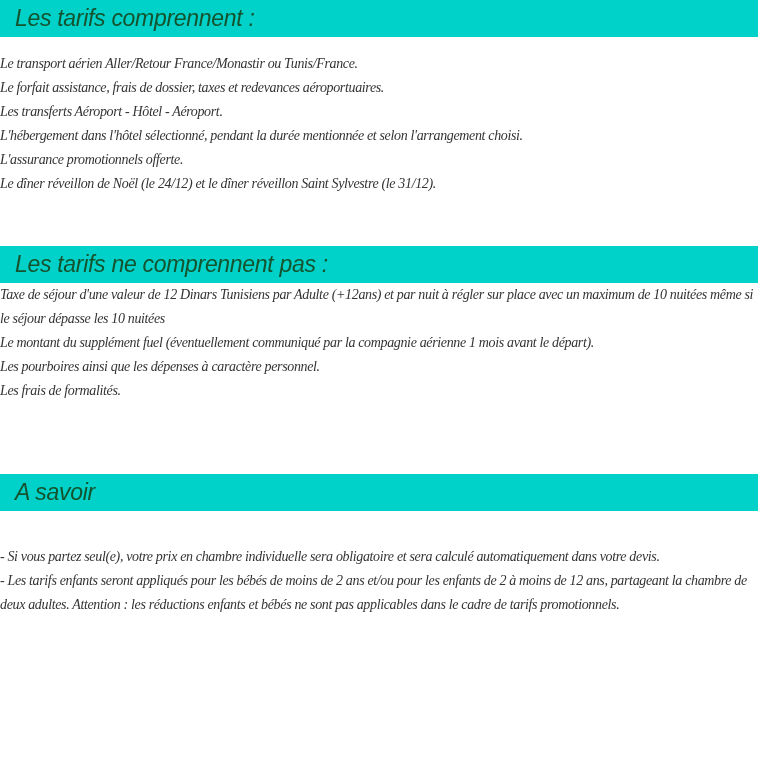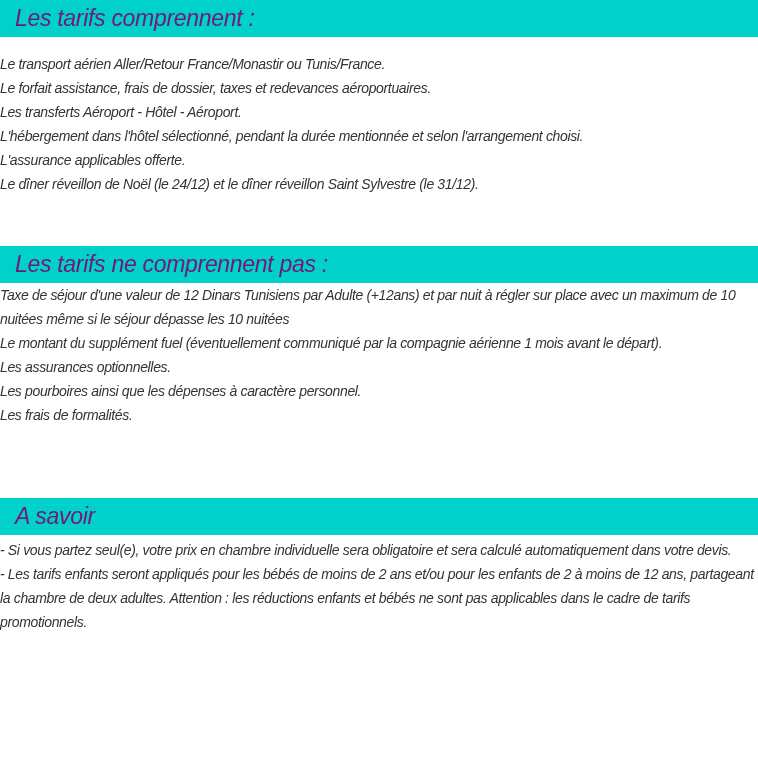--- a/index.html
+++ b/index.html
@@ -20,71 +20,71 @@
       display: flex;
       align-items: center;
       padding-left: 15px;
       box-sizing: border-box;
     }
     .section-header h2 {
       margin: 0;
       font-size: 23px;
       font-style: italic;
       font-weight: normal;
-      color: #701a75;
+      color: #14532d;
       letter-spacing: -0.3px;
       line-height: 37px;
     }
     .section-body {
       font-size: 14px;
       font-style: italic;
       line-height: 24px;
       letter-spacing: -0.35px;
       margin: 0;
       padding: 0;
     }
     .section-body p {
       margin: 0;
       padding: 0;
+      font-family: Liberation Serif, serif;
     }
     .spacer-line {
       height: 24px;
     }
     #s1-header { margin-top: 0; }
     #s1-body { padding-top: 15px; }
     #s2-header { margin-top: 50px; }
     #s2-body { }
     #s3-header { margin-top: 47px; align-items: center; }
-    #s3-body { padding-top: 3px; }
+    #s3-body { padding-top: 34px; }
   </style>
 </head>
 <body>
 
 <div>
   <div class="section-header" id="s1-header">
     <h2>Les tarifs comprennent :</h2>
   </div>
   <div class="section-body" id="s1-body">
     <p>Le transport aérien Aller/Retour France/Monastir ou Tunis/France.</p>
     <p>Le forfait assistance, frais de dossier, taxes et redevances aéroportuaires.</p>
     <p>Les transferts Aéroport - Hôtel - Aéroport.</p>
     <p>L'hébergement dans l'hôtel sélectionné, pendant la durée mentionnée et selon l'arrangement choisi.</p>
-    <p>L'assurance applicables offerte.</p>
+    <p>L'assurance promotionnels offerte.</p>
     <p>Le dîner réveillon de Noël (le 24/12) et le dîner réveillon Saint Sylvestre (le 31/12).</p>
   </div>
 </div>
 
 <div>
   <div class="section-header" id="s2-header">
     <h2>Les tarifs ne comprennent pas :</h2>
   </div>
   <div class="section-body" id="s2-body">
     <p>Taxe de séjour d'une valeur de 12 Dinars Tunisiens par Adulte (+12ans) et par nuit à régler sur place avec un maximum de 10 nuitées même si le séjour dépasse les 10 nuitées</p>
     <p>Le montant du supplément fuel (éventuellement communiqué par la compagnie aérienne 1 mois avant le départ).</p>
-    <p>Les assurances optionnelles.</p>
     <p>Les pourboires ainsi que les dépenses à caractère personnel.</p>
     <p>Les frais de formalités.</p>
     <div class="spacer-line"></div>
   </div>
 </div>
 
 <div>
   <div class="section-header" id="s3-header">
     <h2>A savoir</h2>
   </div>

